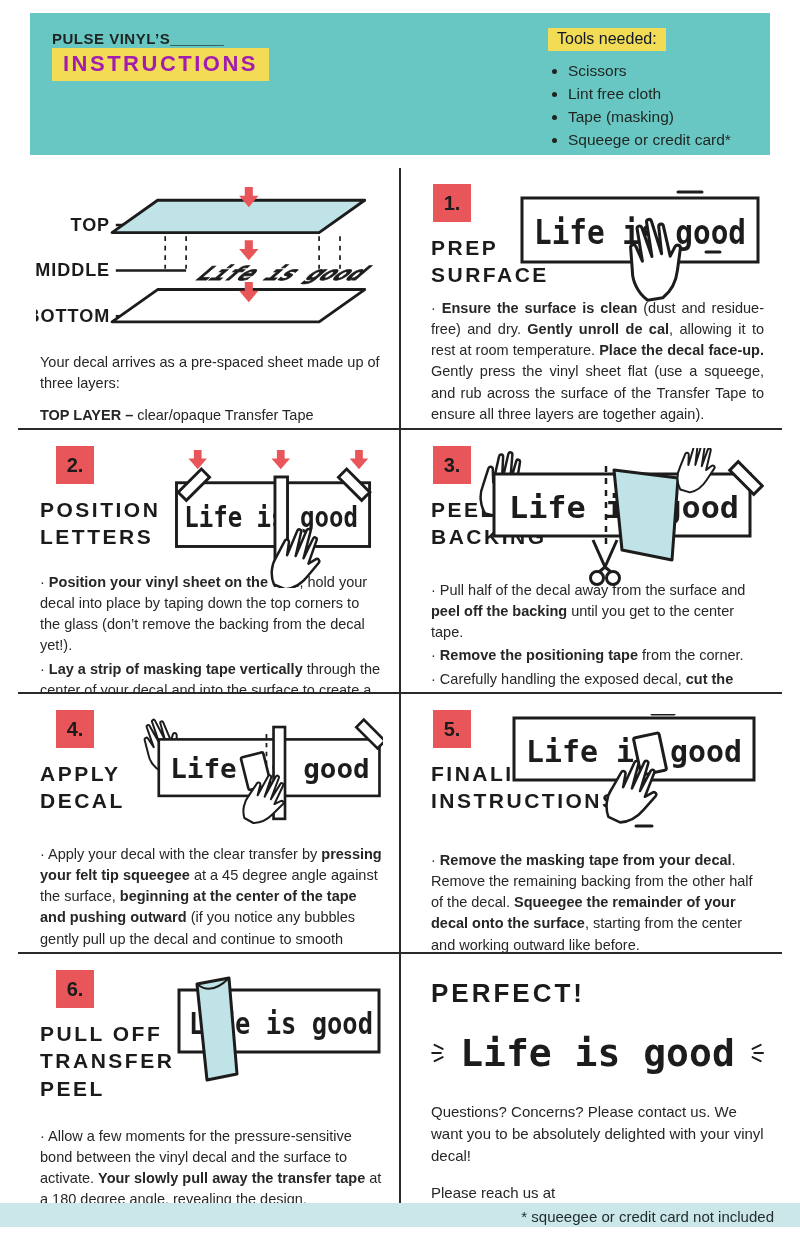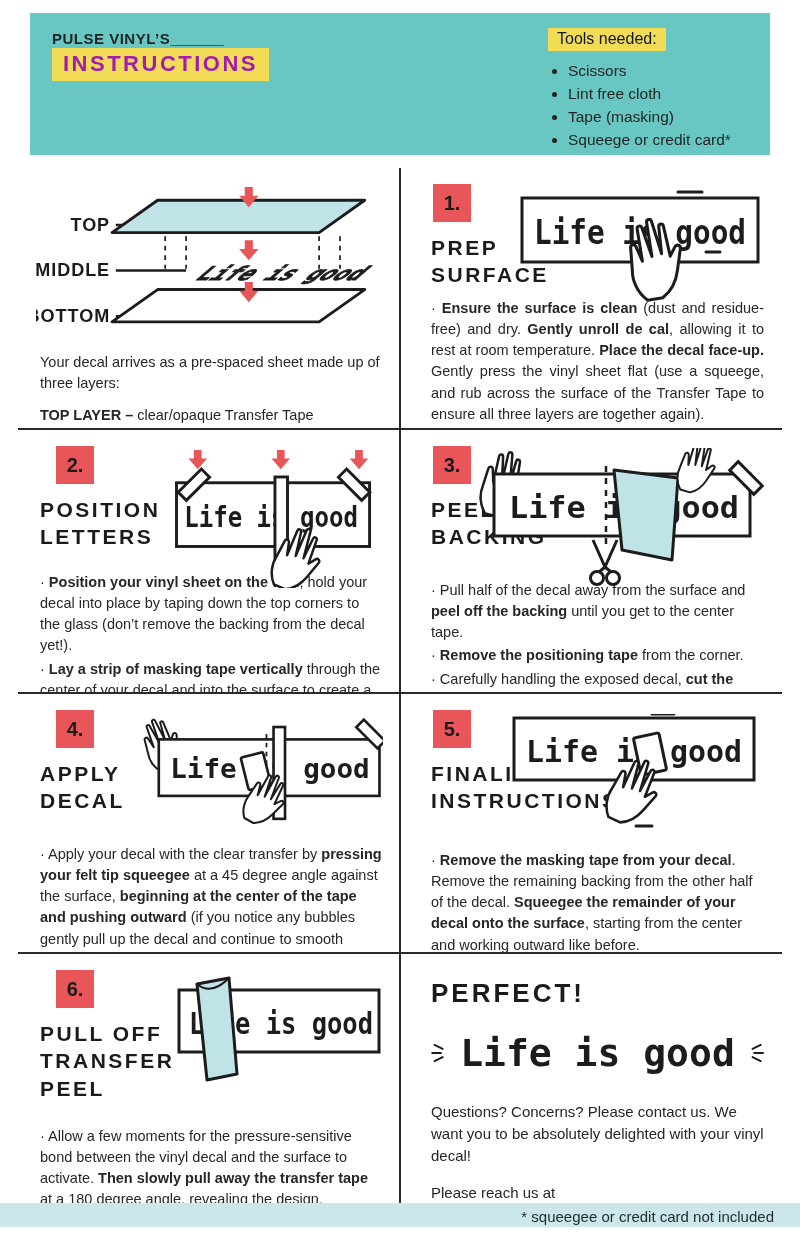--- a/index.html
+++ b/index.html
@@ -273,21 +273,21 @@
           <div>PEEL</div>
         </div>
         <svg class="illus" style="top:6px;right:0" width="230" height="112" viewBox="0 0 230 112">
           <rect x="26" y="14" width="200" height="62" fill="#fff" stroke="#1c1c1c" stroke-width="3"></rect>
           <text x="128" y="58" text-anchor="middle" class="decal-text" font-size="30" textLength="184" lengthAdjust="spacingAndGlyphs">Life is good</text>
           <polygon points="44,8 76,2 84,98 54,104" fill="#BFE3E6" stroke="#1c1c1c" stroke-width="3" stroke-linejoin="round"></polygon>
           <path d="M44 8 Q58 20 76 2" fill="none" stroke="#1c1c1c" stroke-width="2"></path>
         </svg>
       </div>
       <div class="body-text">
-        <p><span>· Allow a few moments for the pressure-sensitive bond between the vinyl decal and the surface to activate. </span><span class="b">Then slowly pull away the transfer tape</span><span> at a 180 degree angle, revealing the design.</span></p>
+        <p><span>· Allow a few moments for the pressure-sensitive bond between the vinyl decal and the surface to activate. </span><span class="b">Your slowly pull away the transfer tape</span><span> at a 180 degree angle, revealing the design.</span></p>
       </div>
     </div>
 
     <div class="cell right">
       <div class="finale-title">PERFECT!</div>
       <div class="finale-decal">
         <svg width="26" height="40" viewBox="0 0 26 40">
           <g stroke="#1c1c1c" stroke-width="3.2" stroke-linecap="round" fill="none">
             <path d="M6 6 L20 13"></path>
               <path d="M2 20 h15"></path>

